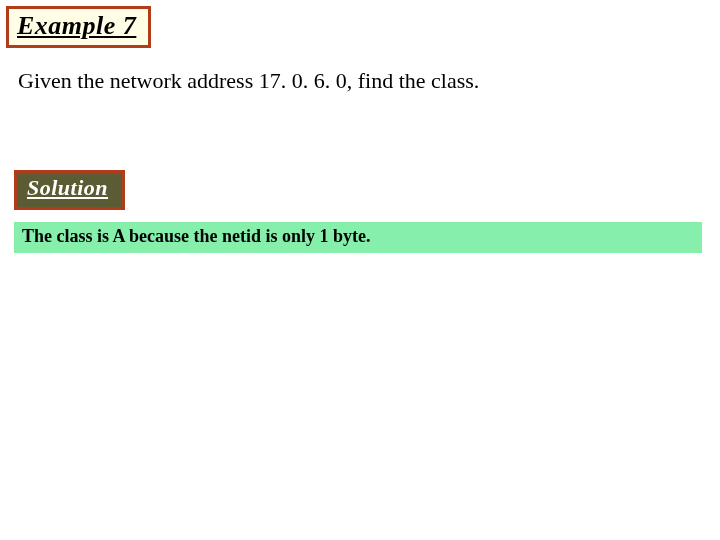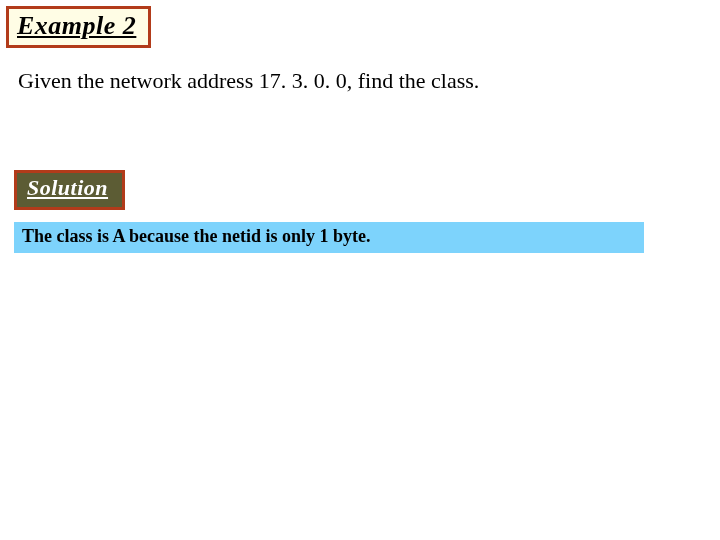--- a/index.html
+++ b/index.html
@@ -53,41 +53,41 @@
     font-weight: bold;
     font-size: 22px;
     color: #ffffff;
     text-decoration: underline;
     letter-spacing: 0.5px;
   }
   .answer-band {
     position: absolute;
     left: 14px;
     top: 222px;
-    width: 630px;
-    background: #7dd3fc;
+    width: 688px;
+    background: #86efac;
     padding: 4px 8px 6px 8px;
     box-sizing: border-box;
   }
   .answer-text {
     font-size: 18px;
     font-weight: bold;
     color: #000;
   }
 </style>
 </head>
 <body>
 
 <div class="page">
 
   <div class="example-box">
-    <span class="example-text">Example 2</span>
+    <span class="example-text">Example 7</span>
   </div>
 
-  <div class="problem">Given the network address 17. 3. 0. 0, find the class.</div>
+  <div class="problem">Given the network address 17. 0. 6. 0, find the class.</div>
 
   <div class="solution-box">
     <span class="solution-text">Solution</span>
   </div>
 
   <div class="answer-band">
     <span class="answer-text">The class is A because the netid is only 1 byte.</span>
   </div>
 
 </div>

